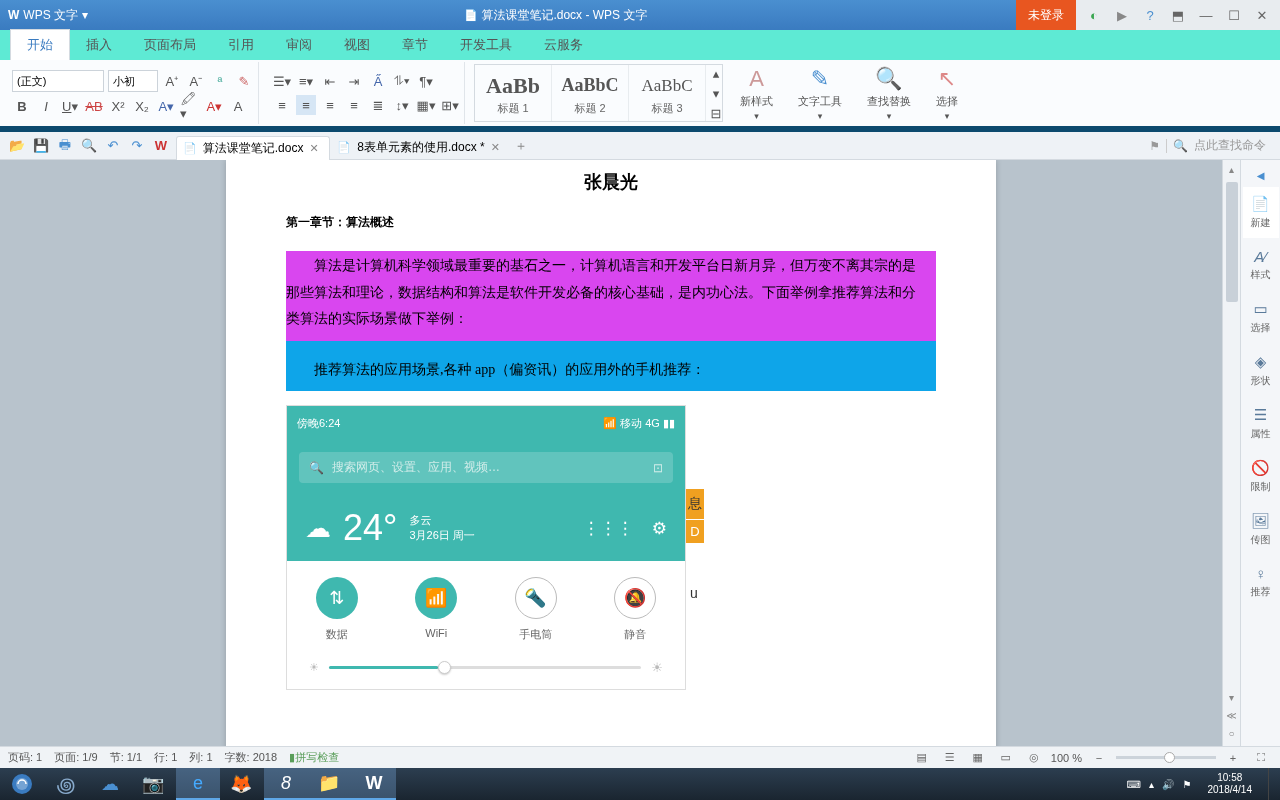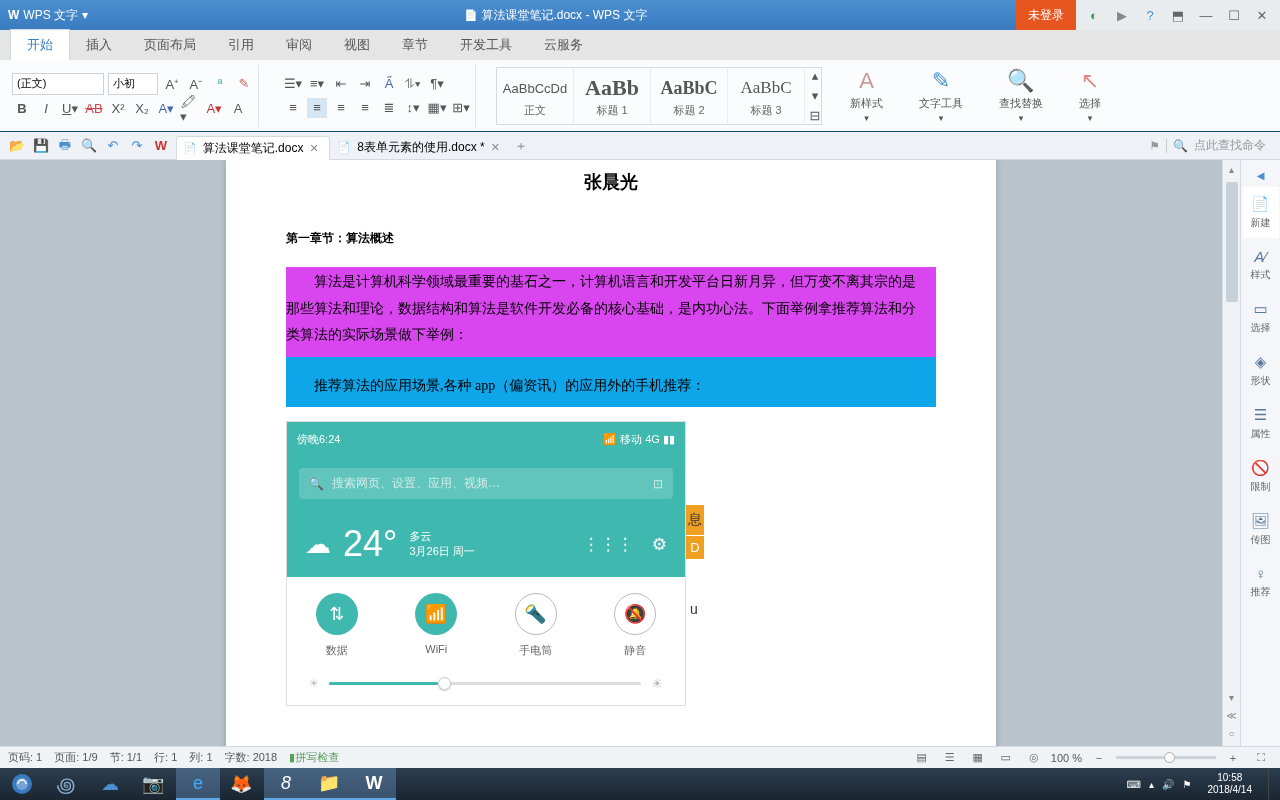--- a/index.html
+++ b/index.html
@@ -5,24 +5,24 @@
 * { margin:0; padding:0; box-sizing:border-box; font-family:"Microsoft YaHei", sans-serif; }
 body { width:1280px; height:800px; background:#fff; overflow:hidden; position:relative; }
 .titlebar { height:30px; background:linear-gradient(#4a8fd0,#3a7bc0); display:flex; align-items:center; color:#fff; font-size:12px; }
 .titlebar .logo { padding:0 8px; display:flex; align-items:center; gap:4px; }
 .titlebar .logo-icon { font-weight:bold; }
 .titlebar .center { flex:1; text-align:center; }
 .titlebar .right { display:flex; align-items:center; height:100%; }
 .titlebar .login-btn { background:#e85620; height:100%; padding:0 12px; display:flex; align-items:center; color:#fff; font-size:12px; }
 .titlebar .ctrl { width:24px; height:24px; display:flex; align-items:center; justify-content:center; font-size:13px; color:#666; }
 .titlebar .ctrl-group { background:#e8ecef; height:100%; display:flex; align-items:center; padding:0 6px; gap:4px; }
-.menubar { height:30px; background:#e5e5e5; display:flex; align-items:end; padding-left:10px; font-size:13px;text-align:right; }
+.menubar { height:30px; background:#5eead4; display:flex; align-items:end; padding-left:10px; font-size:13px;text-align:right; }
 .menubar .tab { padding:6px 16px; color:#555; cursor:pointer; }
 .menubar .tab.active { background:#fff; color:#3a7bc0; border:1px solid #d4dae0; border-bottom:none; }
-.ribbon { height:72px; background:#fafcfe; border-bottom:1px solid #0c4a6e; display:flex; align-items:center; padding:4px 8px; gap:20px; font-size:12px; color:#555; }
+.ribbon { height:72px; background:#fafcfe; border-bottom:6px solid #0c4a6e; display:flex; align-items:center; padding:4px 8px; gap:9px; font-size:12px; color:#555; }
 .ribbon-grp { display:flex; flex-direction:column; gap:4px; padding:0 4px; border-right:1px solid #e0e5ea; height:62px; justify-content:center; }
 .ribbon-row { display:flex; align-items:center; gap:4px; }
 .font-sel { width:92px; height:22px; border:1px solid #ccd3da; font-size:11px; padding:2px 4px; background:#fff; }
 .size-sel { width:50px; height:22px; border:1px solid #ccd3da; font-size:11px; padding:2px 4px; background:#fff; }
 .rbtn { width:20px; height:20px; display:flex; align-items:center; justify-content:center; font-size:13px; cursor:pointer; }
 .style-gallery { display:flex; align-items:center; gap:0; border:1px solid #d4dae0; height:58px; }
 .style-item { width:77px; height:56px; display:flex; flex-direction:column; align-items:center; justify-content:center; border-right:1px solid #e8ecef; cursor:pointer; }
 .style-item .preview { font-size:13px; height:30px; display:flex; align-items:center; }
 .style-item .name { font-size:11px; color:#666; }
 .big-btn { display:flex; flex-direction:column; align-items:center; justify-content:center; padding:0 8px; gap:2px; cursor:pointer; font-size:11px; color:#555; height:58px; }
@@ -31,21 +31,21 @@
 .qat { display:flex; align-items:center; gap:6px; padding:0 4px; }
 .qat-btn { width:18px; height:18px; display:flex; align-items:center; justify-content:center; font-size:13px; color:#4a8fd0; cursor:pointer; }
 .doc-tab { height:24px; display:flex; align-items:center; padding:0 10px 0 6px; font-size:12px; gap:6px; cursor:pointer; border-radius:3px 3px 0 0; margin-top:4px; }
 .doc-tab.active { background:#fff; border:1px solid #d4dae0; border-bottom:none; }
 .doc-tab .close { font-size:11px; color:#888; }
 .doc-tab .icon { color:#4a8fd0; font-size:11px; }
 .doc-tabs .search { margin-left:auto; display:flex; align-items:center; gap:6px; color:#999; font-size:12px; padding-right:10px; }
 .workspace { position:absolute; top:160px; bottom:40px; left:0; right:0; display:flex; }
 .doc-area { flex:1; background:#b8c3cc; overflow:hidden; position:relative; }
 .page { background:#fff; width:770px; margin:0 auto; padding:10px 60px 30px 60px; min-height:100%; box-shadow:0 0 6px rgba(0,0,0,0.2); }
-.page h1 { font-size:18px; text-align:center; font-weight:bold; margin-bottom:36px; font-family:SimSun; }
+.page h1 { font-size:18px; text-align:center; font-weight:bold; margin-bottom:20px; font-family:SimSun; }
 .page h2 { font-size:12px; font-weight:bold; margin-bottom:20px; font-family:SimSun; }
 .page p { font-size:14px; line-height:1.9; text-indent:2em; font-family:SimSun; }
 .phone { width:400px; margin-top:14px; background:#fff; border:1px solid #ddd; }
 .phone-status { background:#3fb8af; height:22px; display:flex; align-items:center; justify-content:space-between; padding:17px 10px; color:#fff; font-size:11px; }
 .phone-search { background:#3fb8af; padding:12px; }
 .phone-search-box { background:rgba(255,255,255,0.18); border-radius:4px; padding:7px 10px; color:#d0ece9; font-size:12px; display:flex; align-items:center; gap:8px; }
 .phone-weather { background:#3fb8af; padding:12px 18px; display:flex; align-items:center; justify-content:space-between; color:#fff; }
 .phone-weather .temp { font-size:36px; font-weight:200; }
 .phone-weather .info { font-size:11px; line-height:1.4; }
 .phone-weather .icons { display:flex; gap:18px; font-size:17px; }
@@ -160,24 +160,20 @@
       <span class="rbtn" style="background:#d6e6f5">≡</span>
       <span class="rbtn">≡</span>
       <span class="rbtn">≡</span>
       <span class="rbtn">≣</span>
       <span class="rbtn">↕▾</span>
       <span class="rbtn">▦▾</span>
       <span class="rbtn">⊞▾</span>
     </div>
   </div>
   <div class="style-gallery">
-    <div class="style-item">
-      <div class="preview">AaBbCcDd</div>
-      <div class="name">正文</div>
-    </div>
     <div class="style-item">
       <div class="preview" style="font-size:22px;font-weight:bold;font-family:SimSun">AaBb</div>
       <div class="name">标题 1</div>
     </div>
     <div class="style-item">
       <div class="preview" style="font-size:18px;font-weight:bold;font-family:SimHei">AaBbC</div>
       <div class="name">标题 2</div>
     </div>
     <div class="style-item">
       <div class="preview" style="font-size:17px;font-family:SimHei">AaBbC</div>

